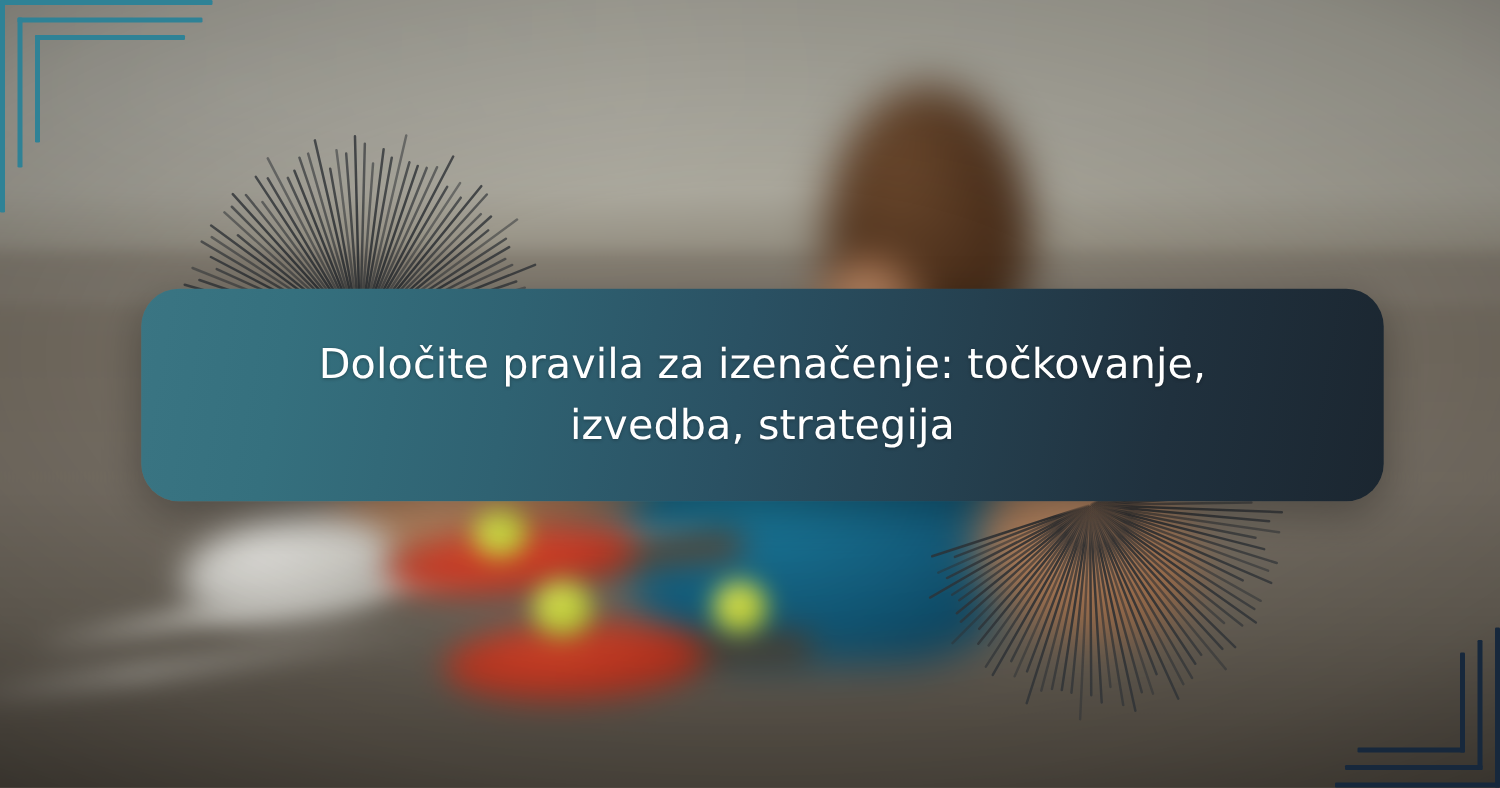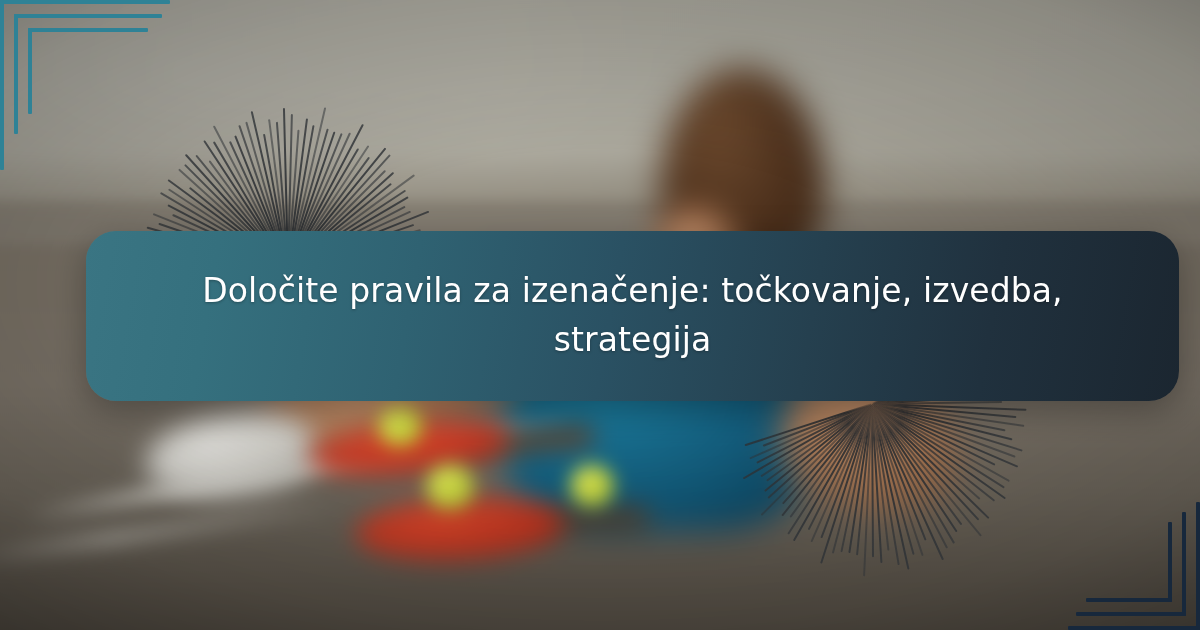--- a/index.html
+++ b/index.html
@@ -207,22 +207,22 @@
   .corner-tl span, .corner-br span {
     position:absolute;
     background:#2f8296;
     border-radius:1px;
   }
   .corner-br span { background:#17283c; }
 
   
   .card {
     position:absolute;
-    left:86px; top:231px;
-    width:1093px; height:170px;
+    left:113px; top:231px;
+    width:994px; height:170px;
     border-radius:30px;
     background:linear-gradient(100deg,
        #3a7583 0%,
        #35707e 12%,
        #2f6272 30%,
        #2a5163 48%,
        #25404f 66%,
        #20313e 82%,
        #1b2630 100%);
     box-shadow:0 10px 34px rgba(0,0,0,.30);

